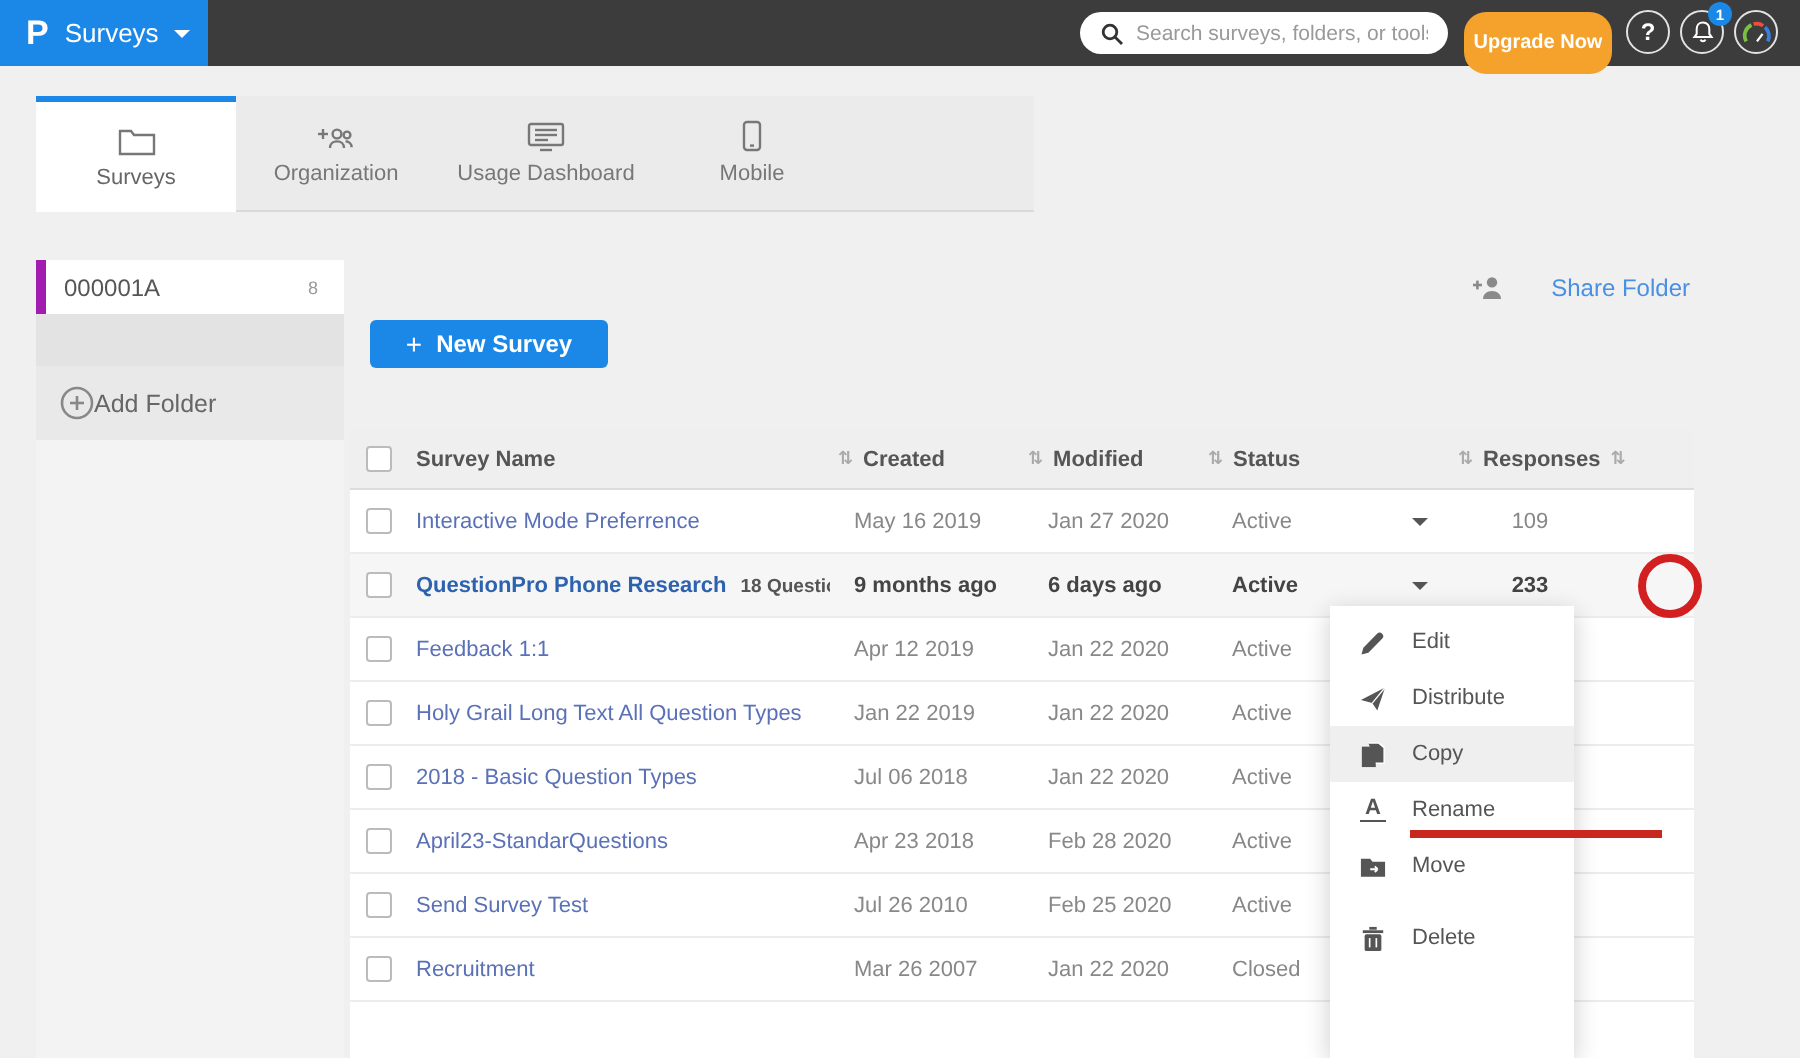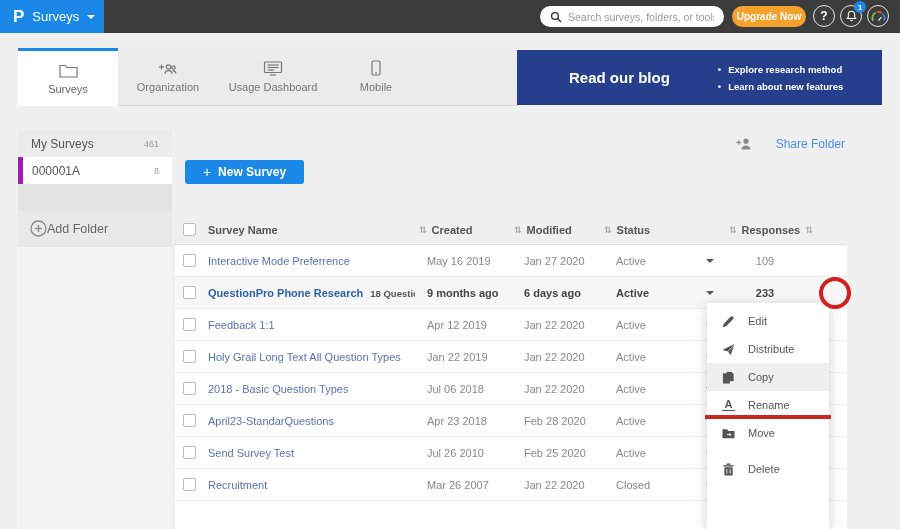--- a/index.html
+++ b/index.html
@@ -13,21 +13,21 @@
   .logo-p { font-size:17px; font-weight:bold; }
   .logo-label { font-size:13px; }
   .caret-w { width:0; height:0; border-left:4px solid transparent; border-right:4px solid transparent; border-top:4px solid #fff; }
 
   .search-pill { position:absolute; left:540px; top:6px; width:184px; height:21px; background:#fff; border-radius:11px;
                  display:flex; align-items:center; gap:6px; padding:0 10px; }
   .search-pill input { border:none; outline:none; flex:1; font-size:10.5px; color:#333; background:transparent;
                        font-family:"Liberation Sans","DejaVu Sans",sans-serif; }
   .search-pill input::placeholder { color:#999; }
 
-  .upgrade-btn { position:absolute; left:732px; top:6px; width:74px; height:21px; background:#f5a22d; border:none;
+  .upgrade-btn { position:absolute; left:732px; top:6px; width:74px; height:31px; background:#f5a22d; border:none;
                  border-radius:11px; color:#fff; font-weight:bold; font-size:10px; cursor:pointer;
                  font-family:"Liberation Sans","DejaVu Sans",sans-serif; }
 
   .tb-circle { position:absolute; top:5px; width:22px; height:22px; border:1.5px solid rgba(255,255,255,.85);
                border-radius:50%; display:flex; align-items:center; justify-content:center; color:#fff;
                font-size:12px; font-weight:bold; cursor:pointer; }
   .tb-help { left:813px; }
   .tb-bell { left:840px; }
   .tb-gauge { left:867px; }
   .tb-badge { position:absolute; top:-5px; right:-5px; width:12px; height:12px; border-radius:50%; background:#1b87e6;
@@ -85,21 +85,21 @@
   .badge-q:empty { display:none; }
   .c-created { padding-left:12px; } .c-mod { padding-left:14px; } .c-status { padding-left:16px; }
   .caret-cell { display:flex; justify-content:center; }
   .caret-d { width:0; height:0; border-left:4px solid transparent; border-right:4px solid transparent;
              border-top:4px solid #555; cursor:pointer; }
   .resp-cell { text-align:center; padding-left:10px; }
   .kebab { text-align:center; color:#999; font-size:12px; font-weight:normal; cursor:pointer; visibility:hidden; }
   .trow.highlighted .kebab { visibility:visible; }
 
   
-  .context-menu { position:absolute; left:707px; top:303px; width:122px; height:226px; background:#fff;
+  .context-menu { position:absolute; left:665px; top:303px; width:122px; height:226px; background:#fff;
                   box-shadow:0 3px 12px rgba(0,0,0,.2); padding-top:4px; z-index:5; }
   .menu-item { height:28px; display:flex; align-items:center; gap:13px; padding:0 15px; font-size:11px; color:#555; cursor:pointer; }
   .menu-item.highlighted { background:#efefef; }
   .menu-item.gap-top { margin-top:8px; }
   .menu-item svg { flex:0 0 13px; }
   .rn-a { width:13px; text-align:center; font-size:11px; font-weight:bold; color:#555;
           border-bottom:1.5px solid #555; line-height:11px; }
 
   
   .annot-circle { position:absolute; left:819px; top:277px; width:32px; height:32px; border:4px solid #d21f1f;
@@ -179,33 +179,22 @@
     <div class="tab">
       <svg width="12" height="16" viewBox="0 0 12 16">
         <rect x="2" y="1" width="8" height="14" rx="1.5"></rect>
           <line x1="5" y1="12.8" x2="7" y2="12.8"></line>
       </svg>
       <span>Mobile</span>
     </div>
     <div class="tab-filler"></div>
   </div>
 
-  <div class="banner">
-    <span class="banner-title">Read our blog</span>
-    <ul class="banner-bullets">
-      <li>Explore research method</li>
-      <li>Learn about new features</li>
-    </ul>
-  </div>
 
   <div class="sidebar">
-    <div class="side-item">
-      <span>My Surveys</span>
-      <span class="side-count">461</span>
-    </div>
     <div class="side-item selected">
       <span>000001A</span>
       <span class="side-count">8</span>
     </div>
     <div class="side-spacer"></div>
     <div class="add-folder">
       <svg width="17" height="17" viewBox="0 0 17 17">
         <circle cx="8.5" cy="8.5" r="7.5"></circle>
           <line x1="8.5" y1="5" x2="8.5" y2="12"></line>
           <line x1="5" y1="8.5" x2="12" y2="8.5"></line>

